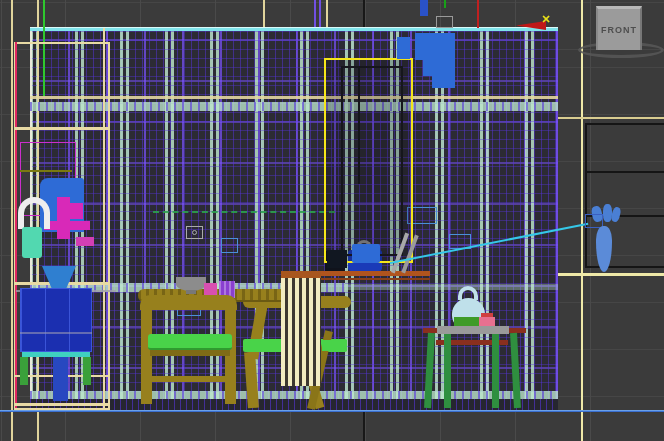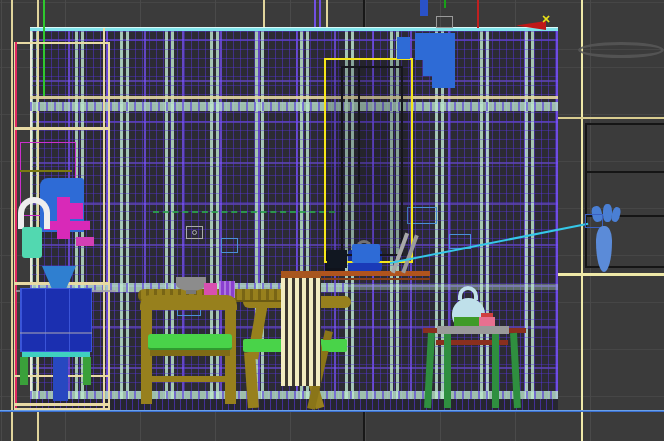--- a/index.html
+++ b/index.html
@@ -166,14 +166,17 @@
   <div class="abs z2" style="left:585px;top:171px;width:79px;height:2px;background:#151515;"></div>
   <div class="abs z2" style="left:585px;top:215px;width:79px;height:2px;background:#151515;"></div>
   <div class="abs z6" style="left:390px;top:262px;width:202px;height:2px;background:#35c8e8;transform:rotate(-11.2deg);transform-origin:left center;"></div>
   <div class="abs z7" style="left:592px;top:206px;width:10px;height:16px;background:#4a7fd4;border-radius:40%;transform:rotate(-12deg);"></div>
   <div class="abs z7" style="left:603px;top:204px;width:9px;height:18px;background:#4a7fd4;border-radius:40%;"></div>
   <div class="abs z7" style="left:612px;top:207px;width:8px;height:15px;background:#4a7fd4;border-radius:40%;transform:rotate(14deg);"></div>
   <div class="abs z7" style="left:585px;top:214px;width:18px;height:14px;border:1px solid #3a5fc0;"></div>
   <div class="abs z7" style="left:596px;top:226px;width:16px;height:46px;background:#5b8bd8;border-radius:45% 45% 50% 50% / 30% 30% 65% 65%;"></div>
 
   <div class="abs ring"></div>
+  <div class="abs viewcube">
+    <span>FRONT</span>
+  </div>
 
 </div>
 
 </body></html>

